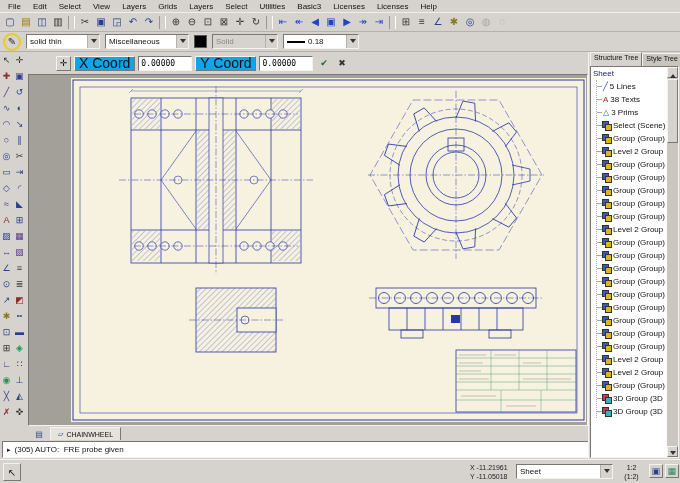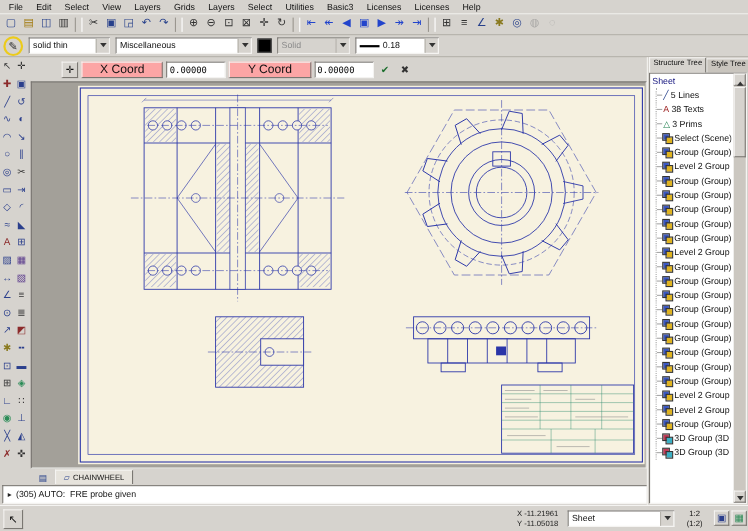--- a/index.html
+++ b/index.html
@@ -15,28 +15,28 @@
   .tbtn.sep{width:7px;height:13px;border-left:1px solid #9a968f;border-right:1px solid #fff;margin:0 2px}
   .tbtn.disabled{opacity:.6}
 
   .toolbar2{position:absolute;left:0;top:32px;width:680px;height:20px;display:flex;align-items:center;gap:5px;padding-left:3px;border-bottom:1px solid #b5b2ab}
   .pen-wrap{width:18px;height:18px;border-radius:50%;border:2px solid #eccb1b;display:flex;align-items:center;justify-content:center;background:#d6d3ce}
   .pen{font-size:10px;color:#333}
   .combo{display:inline-flex;height:15px;border:1px solid;border-color:#7a7772 #f4f3f1 #f4f3f1 #7a7772;background:#fff;align-items:stretch}
   .combo-text{font-size:8px;line-height:13px;padding:0 3px;white-space:nowrap;overflow:hidden;flex:1;display:flex;align-items:center;gap:3px}
   .combo-btn{width:12px;background:#d6d3ce;border-left:1px solid #b5b2ab;display:flex;align-items:flex-start;justify-content:center}
   .combo-btn::after{content:"";border:3px solid transparent;border-top:4px solid #333;margin-top:4px}
-  .w74{width:74px}.w108{width:124px}.w66{width:66px}.w76{width:76px}.w97{width:97px}
+  .w74{width:74px}.w108{width:84px}.w66{width:66px}.w76{width:76px}.w97{width:97px}
   .combo.disabled,.combo.disabled .combo-text{background:#d6d3ce;color:#8a8a8a}
   .swatch{width:13px;height:13px;background:#000;border:1px solid #555}
   .line-sample{display:inline-block;width:18px;height:0;border-top:2px solid #000}
 
   .toolbar3{position:absolute;left:56px;top:52px;height:22px;display:flex;align-items:center;gap:3px}
   .small-btn{width:15px;height:15px;font-size:9px;display:inline-flex;align-items:center;justify-content:center}
-  .coord-label{font-size:11px;height:15px;line-height:13px;padding:0 16px;border:1px solid;border-color:#f4f3f1 #7a7772 #7a7772 #f4f3f1;background:#fca5a5}
+  .coord-label{font-size:14px;height:15px;line-height:13px;padding:0 4px;border:1px solid;border-color:#f4f3f1 #7a7772 #7a7772 #f4f3f1;background:#0ea5e9}
   .coord-input{width:54px;height:15px;font-family:"DejaVu Sans Mono",monospace;font-size:8px;border:1px solid;border-color:#7a7772 #f4f3f1 #f4f3f1 #7a7772;background:#fff;padding:0 2px}
   .ok{color:#1c6e2d}.no{color:#333}
 
   .left-tools{position:absolute;left:0;top:52px;width:28px;height:374px;display:flex}
   .ltcol{width:13px;display:flex;flex-direction:column}
   .ltbtn{width:13px;height:16px;display:flex;align-items:center;justify-content:center;font-size:9px}
 
   .canvas{position:absolute;left:28px;top:74px;width:560px;height:352px;background:#a3a099;border:1px solid;border-color:#7a7772 #f4f3f1 #f4f3f1 #7a7772}
   .sheet{position:absolute;left:42px;top:3px;width:515px;height:344px;background:#f7f2e0}
   .sheet-svg{position:absolute;left:0;top:0;width:100%;height:100%}

